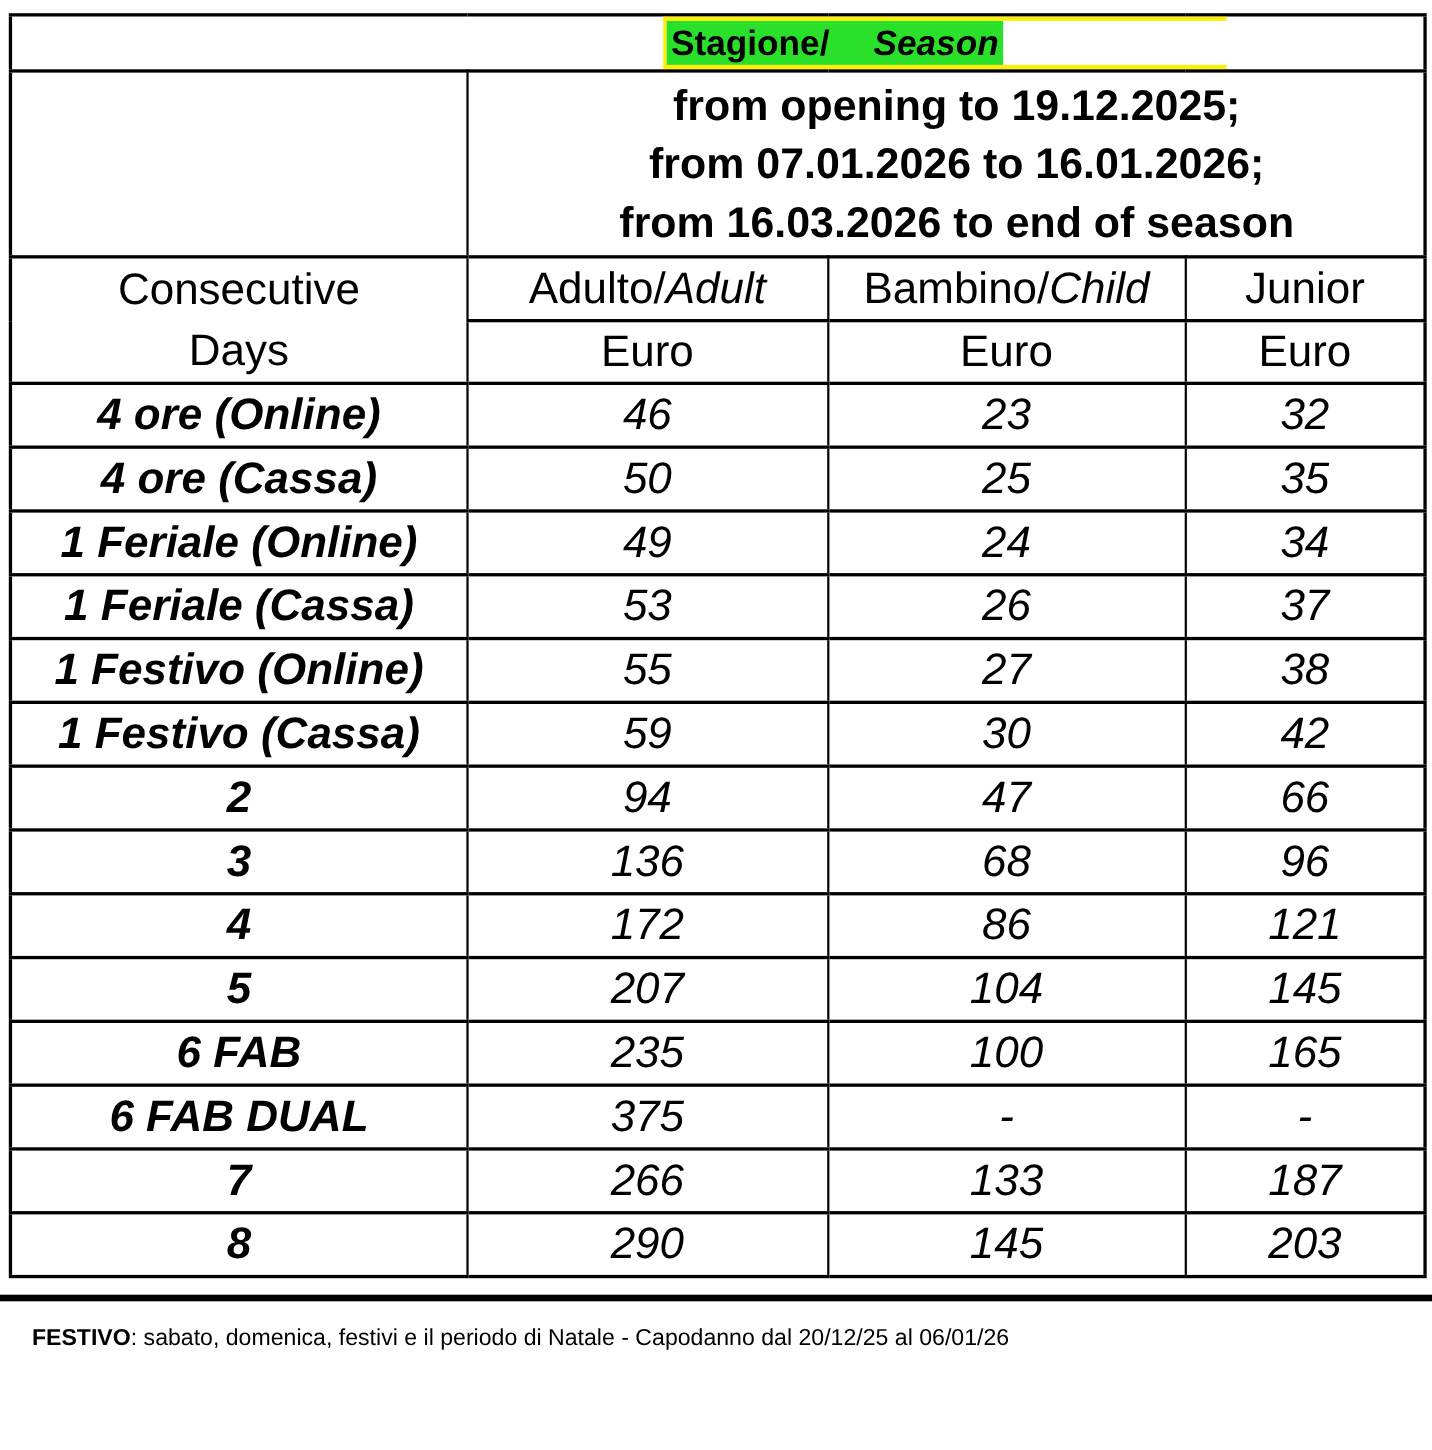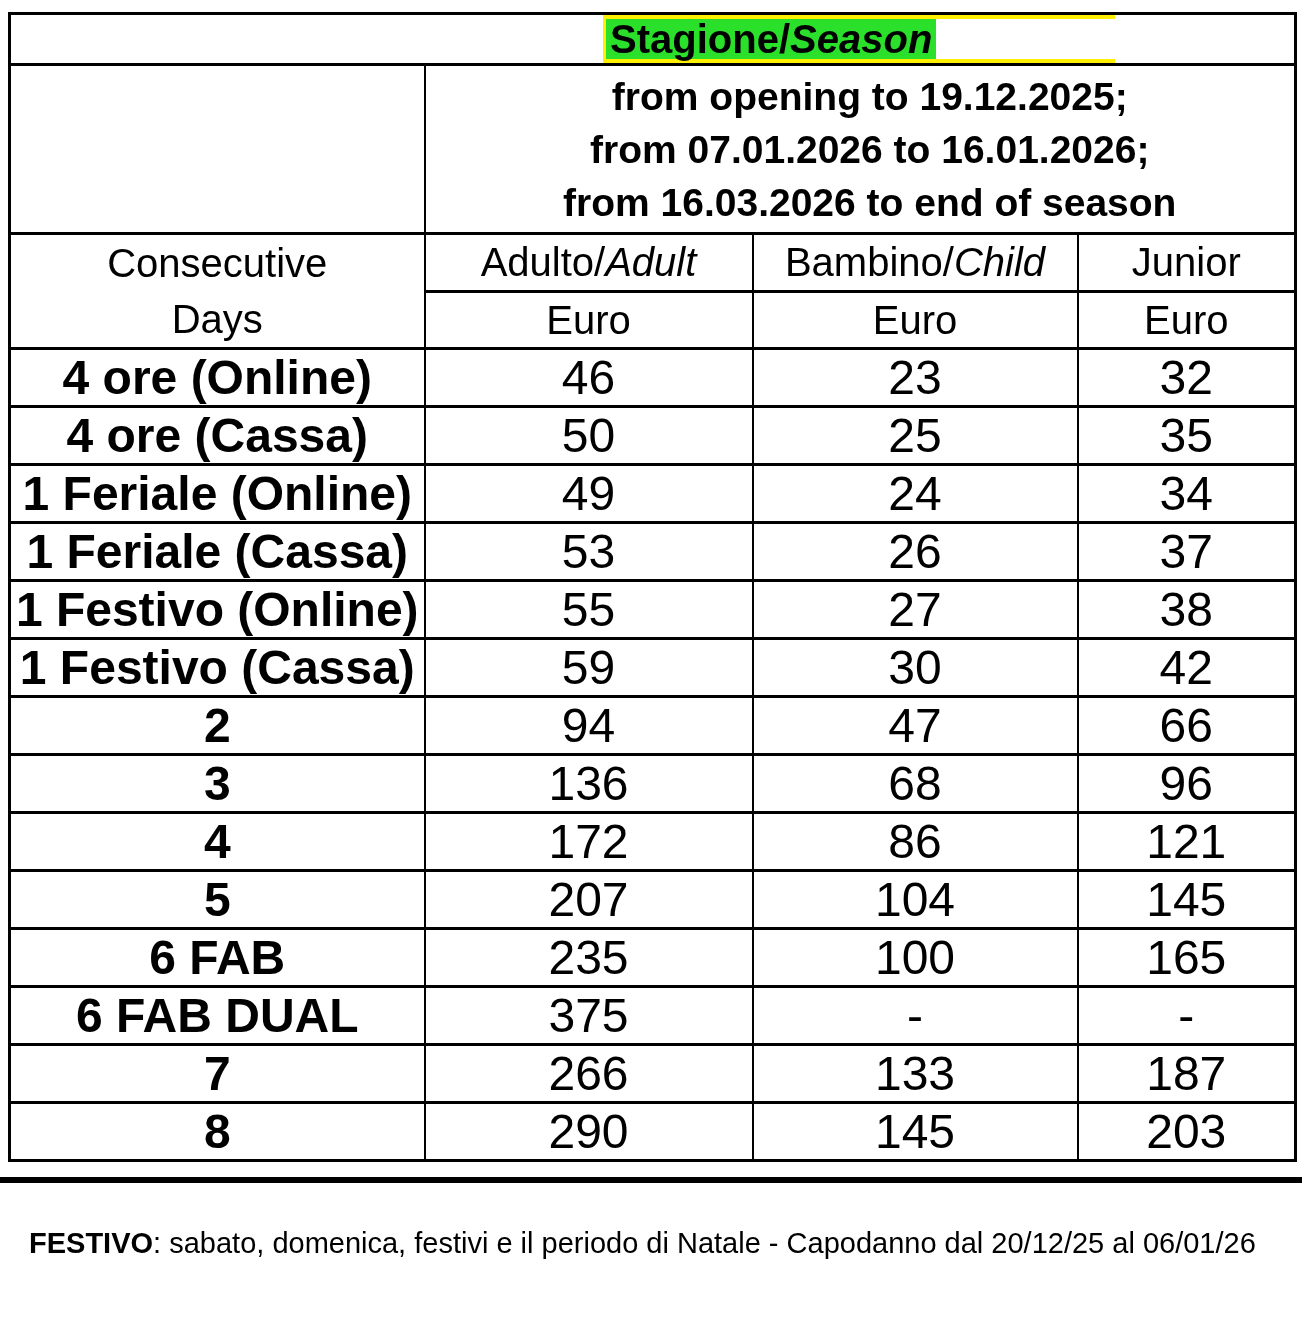--- a/index.html
+++ b/index.html
@@ -50,22 +50,23 @@
     display: flex;
     align-items: stretch;
     justify-content: flex-start;
   }
   .title-green {
     background: var(--highlight_green, #2BE02B);
     display: flex;
     align-items: center;
     padding: 0 4px;
     font-weight: bold;
-    font-size: 40px;
+    font-size: 32px;
     white-space: nowrap;
+    gap: 40px;
   }
   .title-green i { font-style: italic; text-align: center; }
   
   tr.r-dates td { height: 166px; }
   td.dates-cell div {
     font-weight: bold;
     font-size: 39px;
     line-height: 53px;
     white-space: nowrap;
     padding-left: 20px;
@@ -73,37 +74,37 @@
   
   tr.r-cols td { height: 55px; font-weight: normal; font-size: 40px; white-space: nowrap; }
   tr.r-cols td i { font-style: italic; }
   tr.r-euro td { height: 54px; font-weight: normal; font-size: 40px; text-align: center; }
   td.days-cell {
     font-weight: bold;
     font-size: 40px;
     line-height: 56px;
   }
   
-  tr.r-data td { height: 55px; font-size: 48px; font-weight: normal; white-space: nowrap; }
+  tr.r-data td { height: 55px; font-size: 40px; font-weight: normal; white-space: nowrap; font-style: italic; }
   tr.r-data td.lbl { font-weight: bold; }
   
   .separator {
     position: absolute;
     left: 0;
     top: 1177px;
     width: 1302px;
     height: 6px;
     background: #000;
   }
   
   .notes {
     position: absolute;
     left: 29px;
-    top: 1222px;
-    font-size: 29px;
+    top: 1196px;
+    font-size: 21px;
     line-height: 42px;
     white-space: nowrap;
   }
   .notes p { margin: 0; }
   .notes .note-label { font-weight: bold; }
 </style>
 </head>
 <body>
 
 <div class="page">

